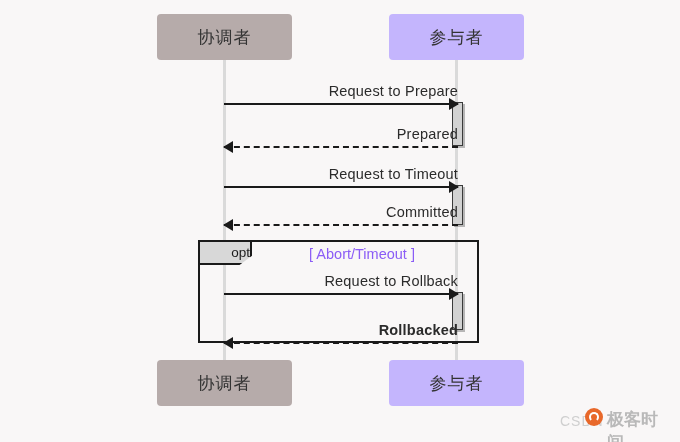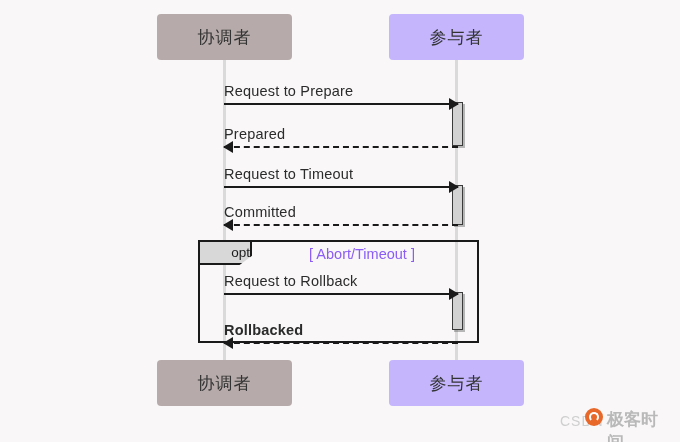--- a/index.html
+++ b/index.html
@@ -93,21 +93,21 @@
   }
   .message.to-left .arrowhead {
     left: -1px;
     border-right: 10px solid #1a1a1a;
   }
   .message .msg-label {
     position: absolute;
     left: 0;
     width: 100%;
     bottom: 6px;
-    text-align: left;
+    text-align: right;
     font-size: 14.5px;
     color: #2b2b2b;
     white-space: nowrap;
     letter-spacing: 0.2px;
   }
 
   #message-request-to-prepare  { top: 103px; }
   #message-prepared            { top: 146px; }
   #message-request-to-commit   { top: 186px; }
   #message-committed           { top: 224px; }

